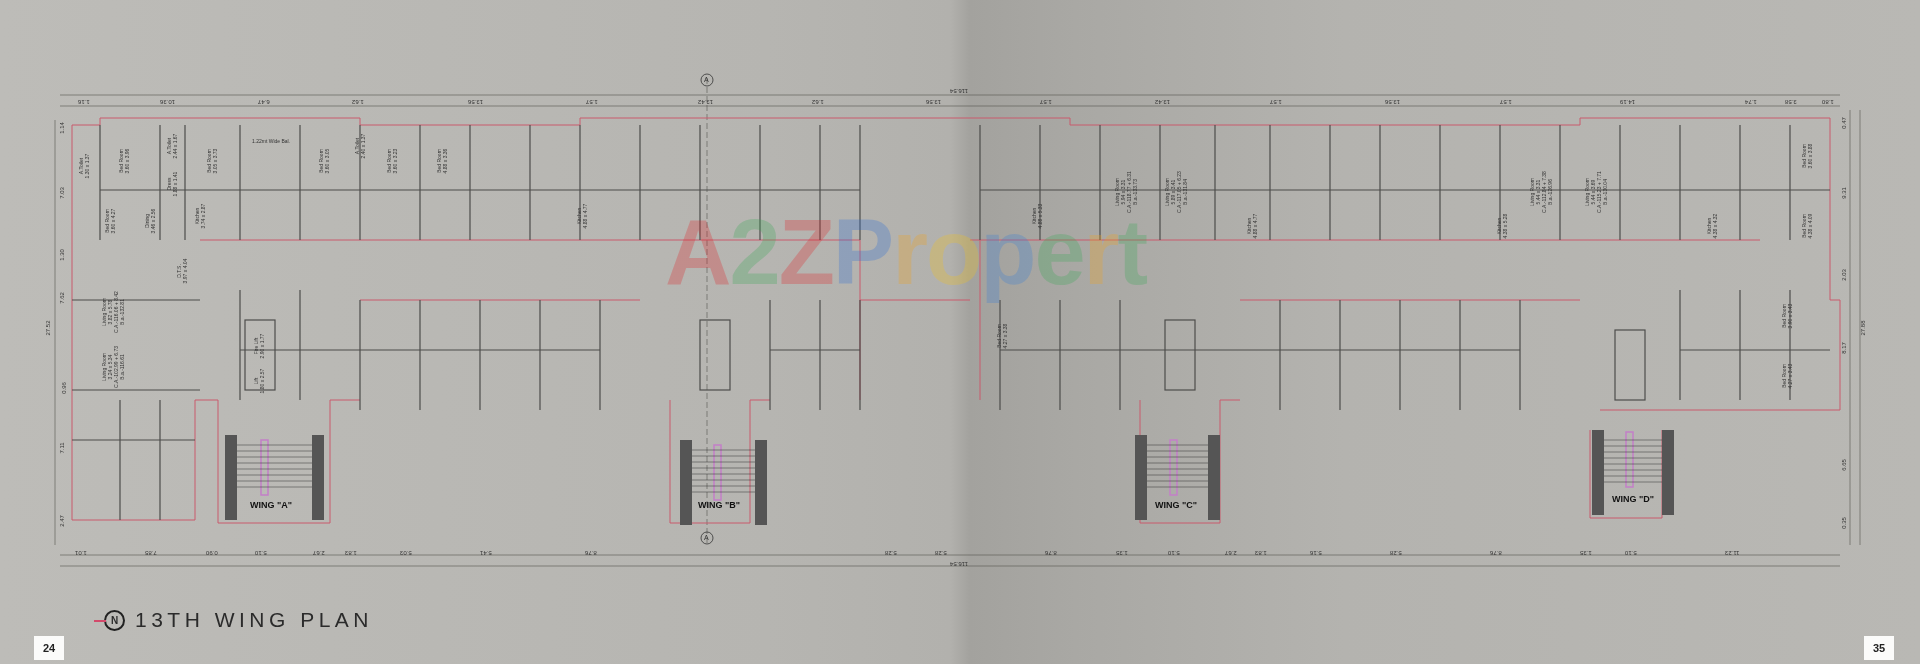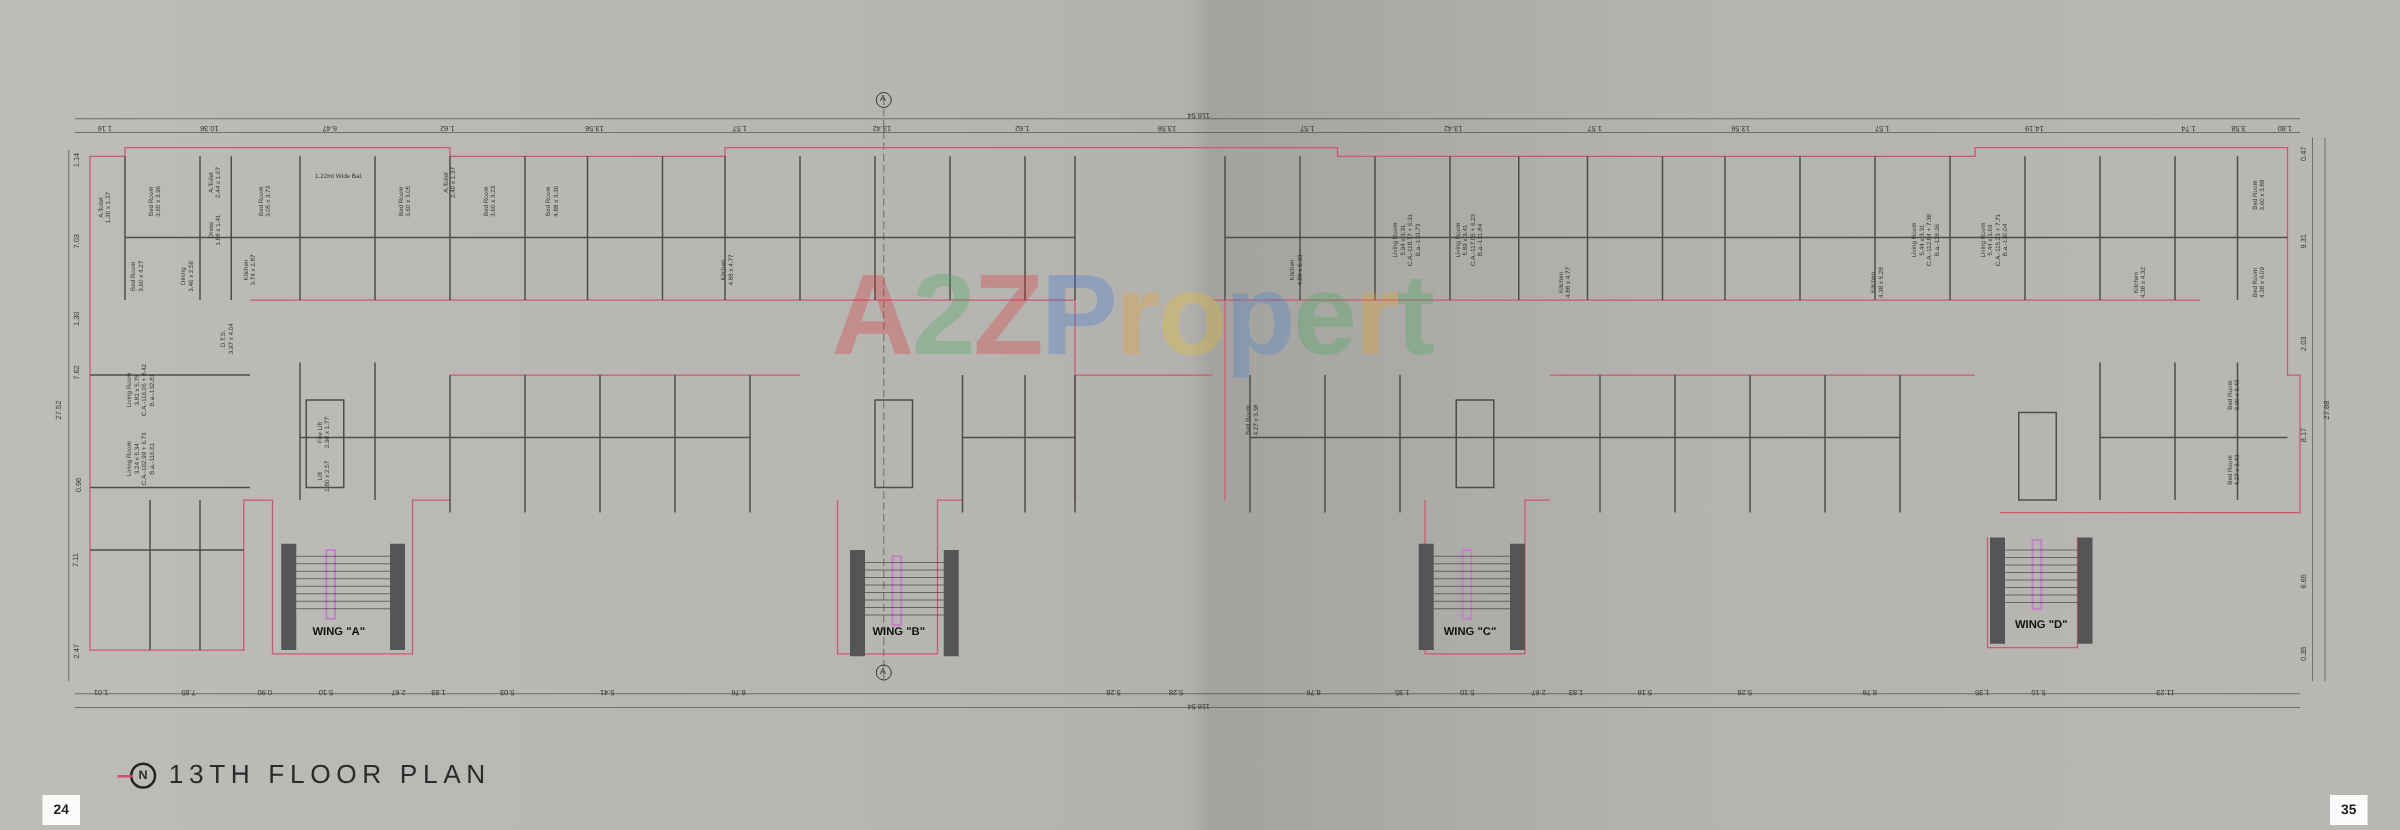--- a/index.html
+++ b/index.html
@@ -245,17 +245,17 @@
 <div class="wing" style="left:698px;top:500px;">WING "B"</div>
 <div class="wing" style="left:1155px;top:500px;">WING "C"</div>
 <div class="wing" style="left:1612px;top:494px;">WING "D"</div>
 
 <div class="wm">
   <span>A</span><span>2</span><span>Z</span><span>P</span><span>r</span><span>o</span><span>p</span><span>e</span><span>r</span><span>t</span>
 </div>
 
 <div class="title">
   <div class="north">N</div>
-  <div class="title-text">13TH FLOOR PLAN</div>
+  <div class="title-text">13TH WING PLAN</div>
 </div>
 
 <div class="page-num" style="left:34px;">24</div>
 <div class="page-num" style="left:1864px;">35</div>
 
 </body></html>

